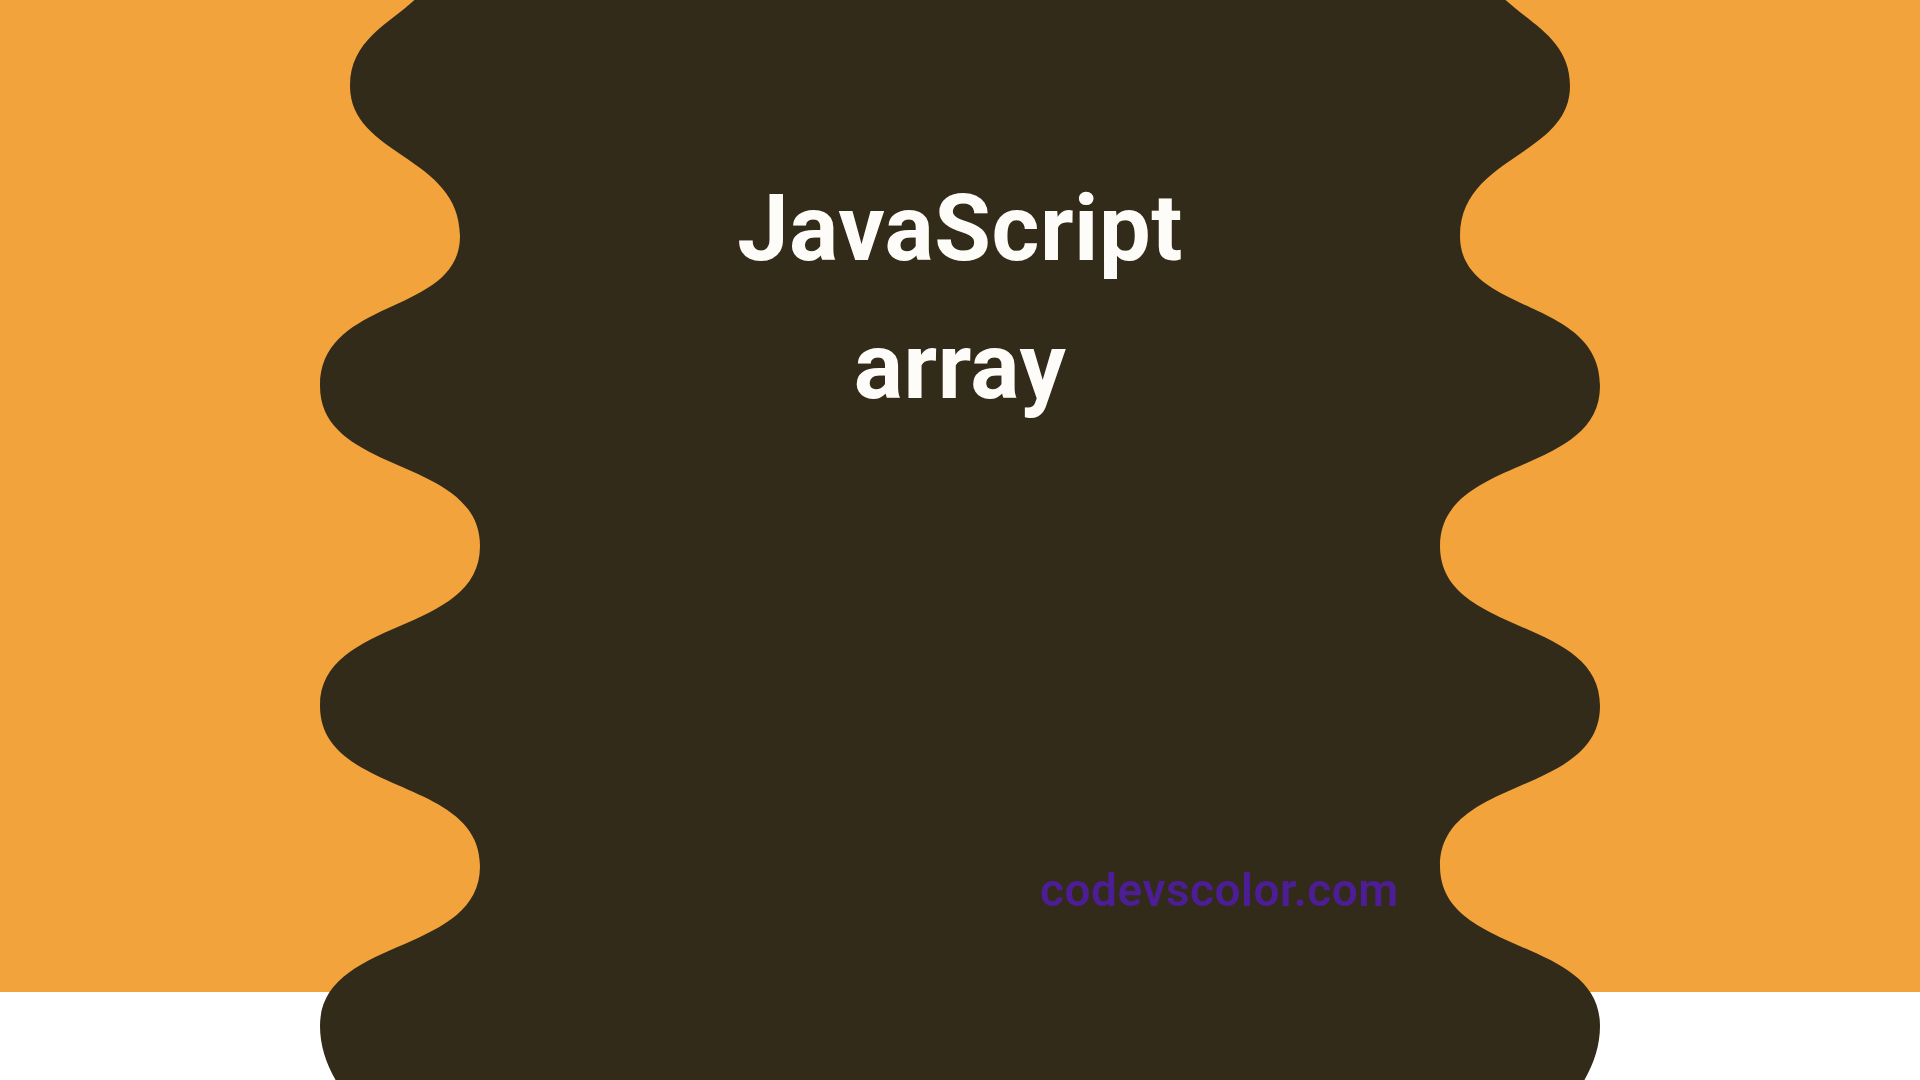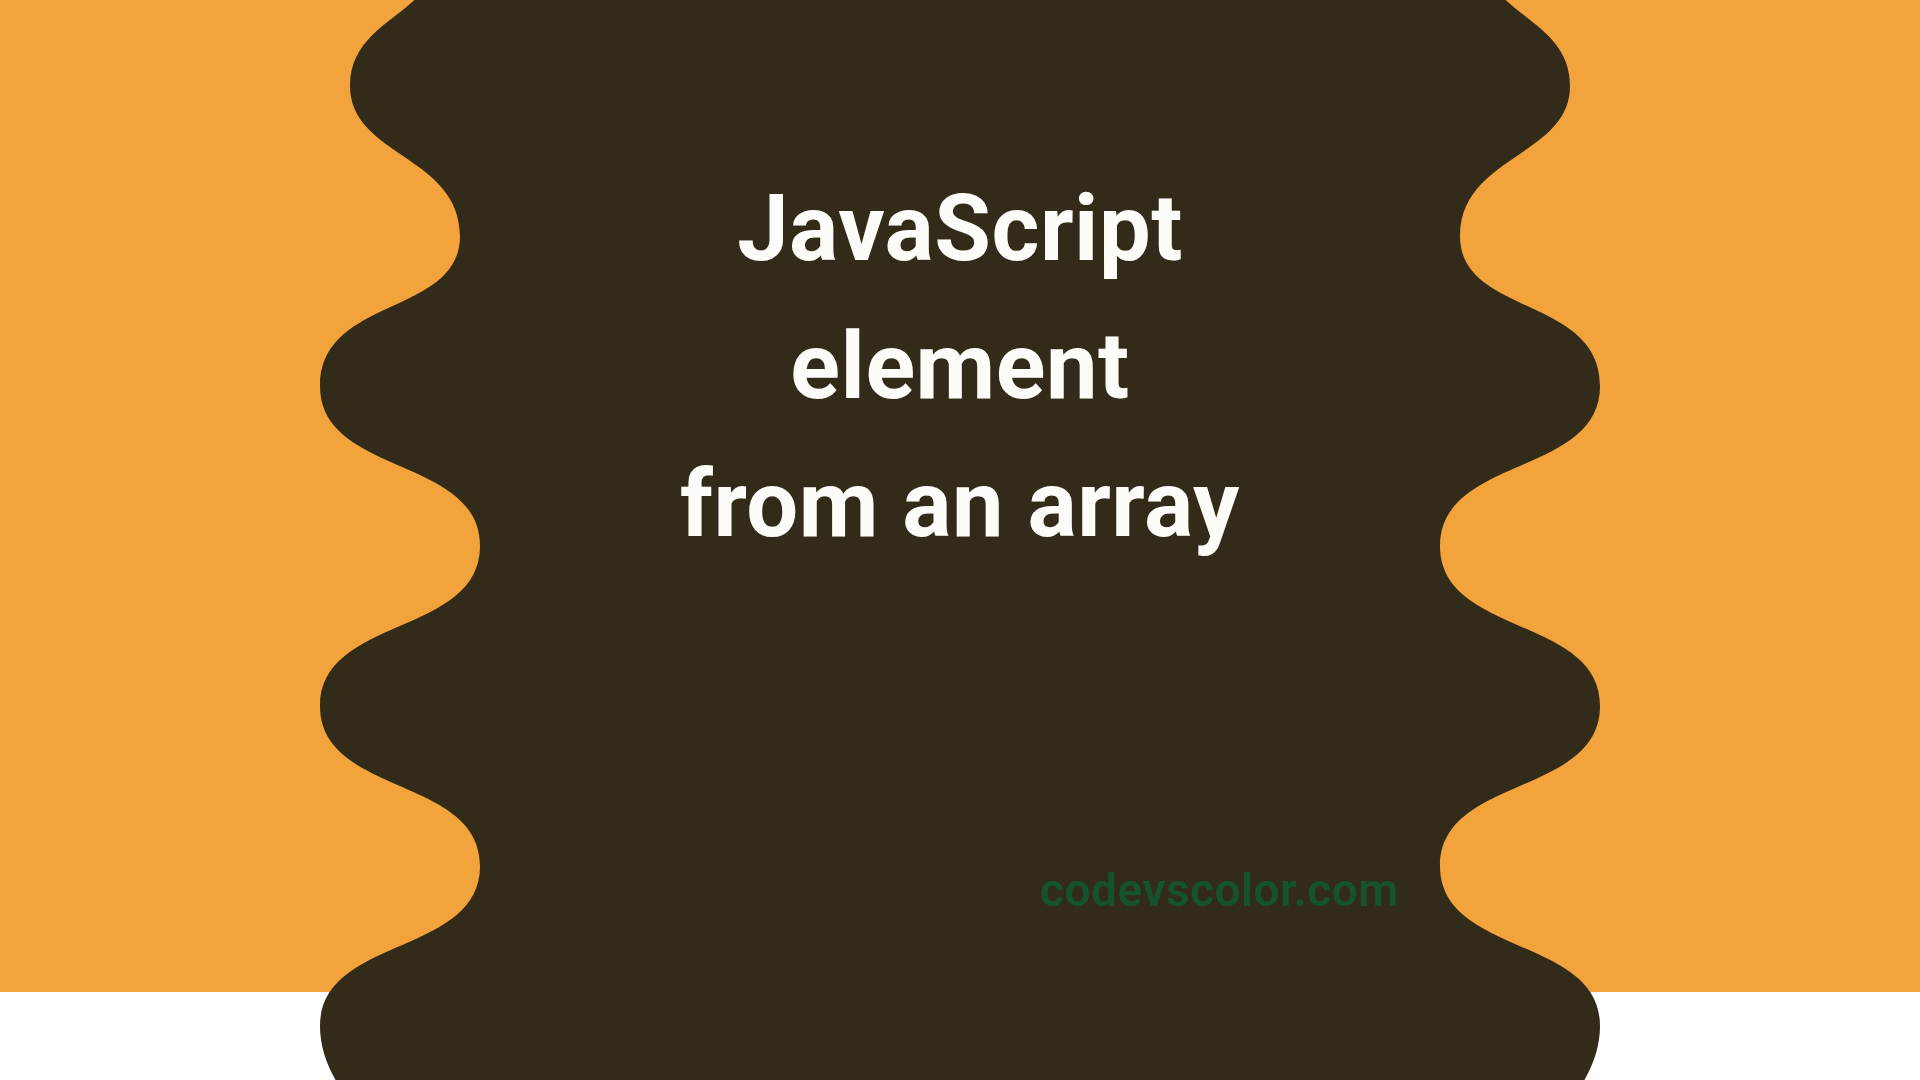--- a/index.html
+++ b/index.html
@@ -33,21 +33,21 @@
     font-size: 92px;
     line-height: 1.5;
     letter-spacing: 0.5px;
   }
   .title span { display: block; }
   .site {
     position: absolute;
     bottom: 75px;
     left: 50%;
     transform: translateX(80px);
-    color: #14532d;
+    color: #4c1d95;
     font-size: 46px;
     font-weight: 600;
     letter-spacing: 0.5px;
   }
 </style>
 </head>
 <body>
 
 <div class="stage">
 
@@ -72,19 +72,18 @@
       C 260 560 100 580 100 490
       C 100 400 240 420 240 340
       C 240 260 130 260 130 190
       C 130 120 220 120 220 50
       C 220 10 260 -80 300 -80
       Z"></path>
   </svg>
 
   <div class="title">
     <span>JavaScript</span>
-    <span>element</span>
-    <span>from an array</span>
+    <span>array</span>
   </div>
 
   <div class="site">codevscolor.com</div>
 
 </div>
 
 </body></html>

